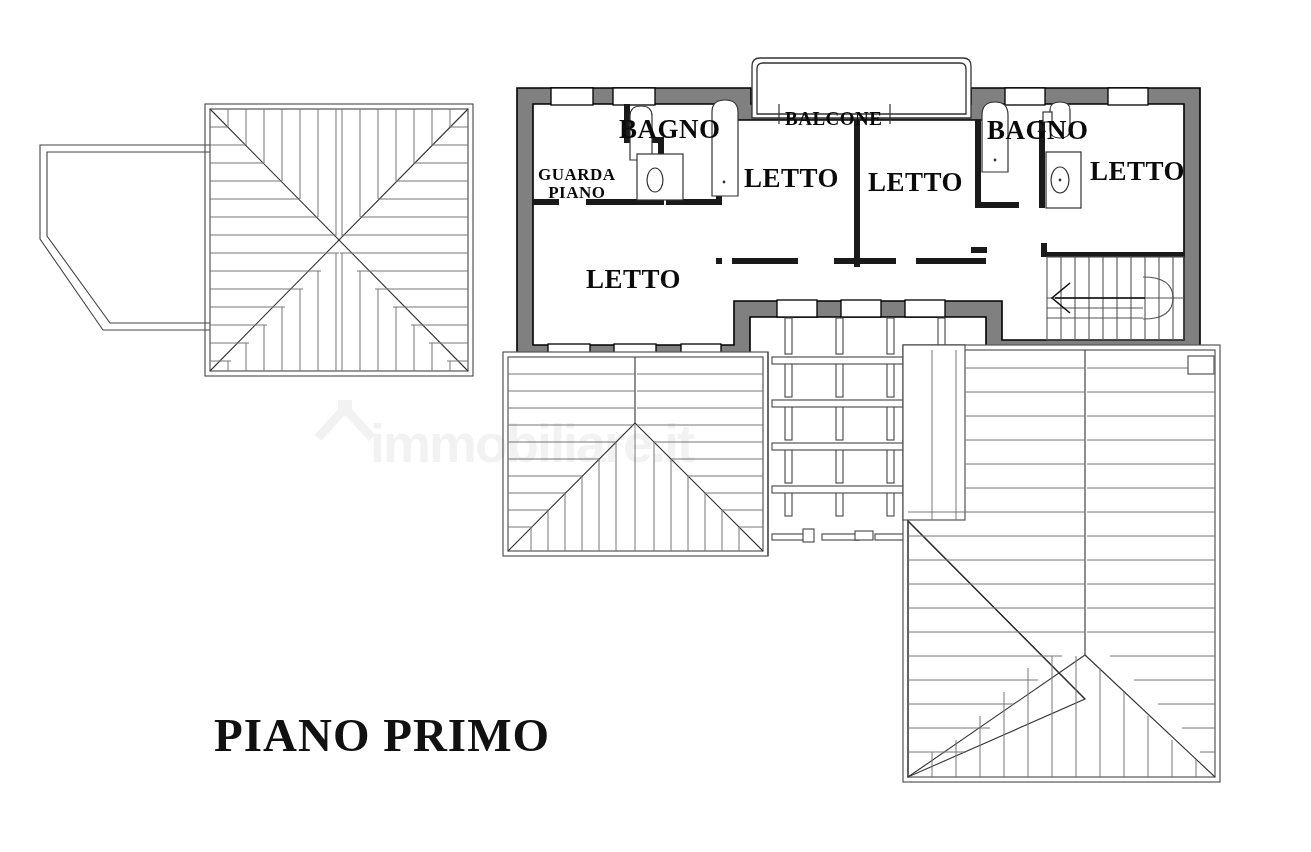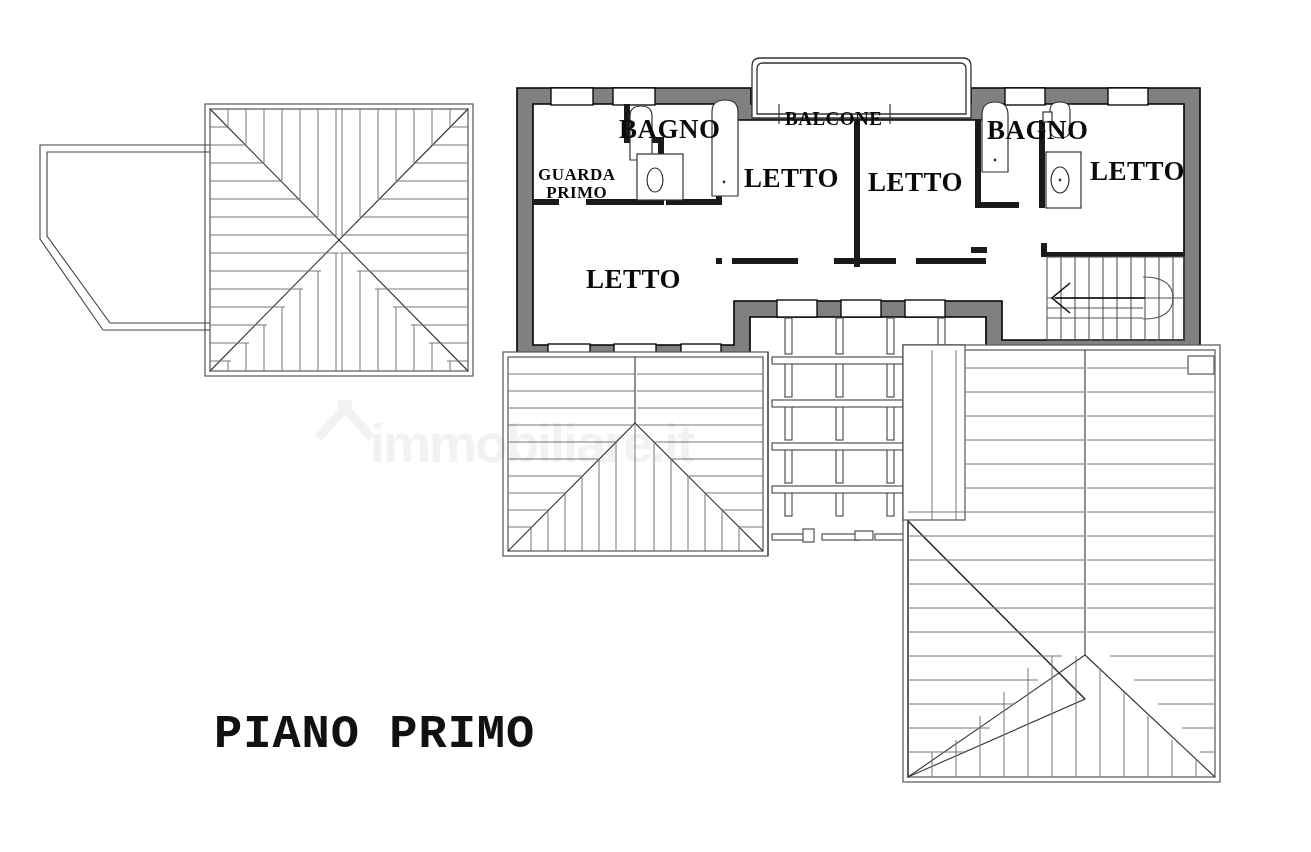--- a/index.html
+++ b/index.html
@@ -15,21 +15,21 @@
   .fix{fill:#ffffff;stroke:#333333;stroke-width:1.2;}
   .win{fill:#ffffff;stroke:#000000;stroke-width:1.3;}
   .stair{fill:none;stroke:#555555;stroke-width:1.1;}
   .stairdark{fill:none;stroke:#111111;stroke-width:1.6;}
   .pergola{fill:#ffffff;stroke:#444444;stroke-width:1.1;}
   .balcony{fill:#ffffff;stroke:#333333;stroke-width:1.3;}
   .lbl{position:absolute;font-family:"Liberation Serif",serif;font-weight:bold;color:#0a0a0a;white-space:nowrap;letter-spacing:0.5px;}
   .lbl.rm{font-size:27px;}
   .lbl.sm{font-size:17px;line-height:18px;text-align:center;}
   .lbl.bal{font-size:19px;}
-  #title{position:absolute;left:214px;top:708px;font-size:47px;font-weight:bold;letter-spacing:1px;color:#111;font-family:Liberation Mono, monospace;}
+  #title{position:absolute;left:214px;top:708px;font-size:47px;font-weight:bold;letter-spacing:1px;color:#111;font-family:Liberation Serif, serif;}
   #wm{position:absolute;left:310px;top:392px;width:690px;height:105px;opacity:0.055;pointer-events:none;}
   #wm .wmtxt{position:absolute;left:60px;top:20px;font-family:"Liberation Sans",sans-serif;font-size:54px;font-weight:bold;color:#2a2a2a;letter-spacing:-2px;}
 </style>
 </head>
 <body>
 
 <div id="stage">
 
   <svg class="plan" viewBox="0 0 1311 852">
 
@@ -407,21 +407,21 @@
       <path d="M8 46 L35 16 L62 46" fill="none" stroke="#2a2a2a" stroke-width="9"></path>
       <rect x="28" y="8" width="14" height="16" fill="#2a2a2a"></rect>
     </svg>
     <div class="wmtxt">immobiliare.it</div>
   </div>
 
   <div class="lbl rm" style="left:586px;top:264px;">LETTO</div>
 
   <div class="lbl sm" style="left:538px;top:166px;">
     <div>GUARDA</div>
-    <div>PRIMO</div>
+    <div>PIANO</div>
   </div>
 
   <div class="lbl rm" style="left:619px;top:114px;">BAGNO</div>
   <div class="lbl rm" style="left:744px;top:163px;">LETTO</div>
   <div class="lbl rm" style="left:868px;top:167px;">LETTO</div>
   <div class="lbl rm" style="left:987px;top:115px;">BAGNO</div>
   <div class="lbl rm" style="left:1090px;top:156px;">LETTO</div>
   <div class="lbl bal" style="left:785px;top:71px;margin-top:37px;">BALCONE</div>
 
   <div id="title">PIANO PRIMO</div>

